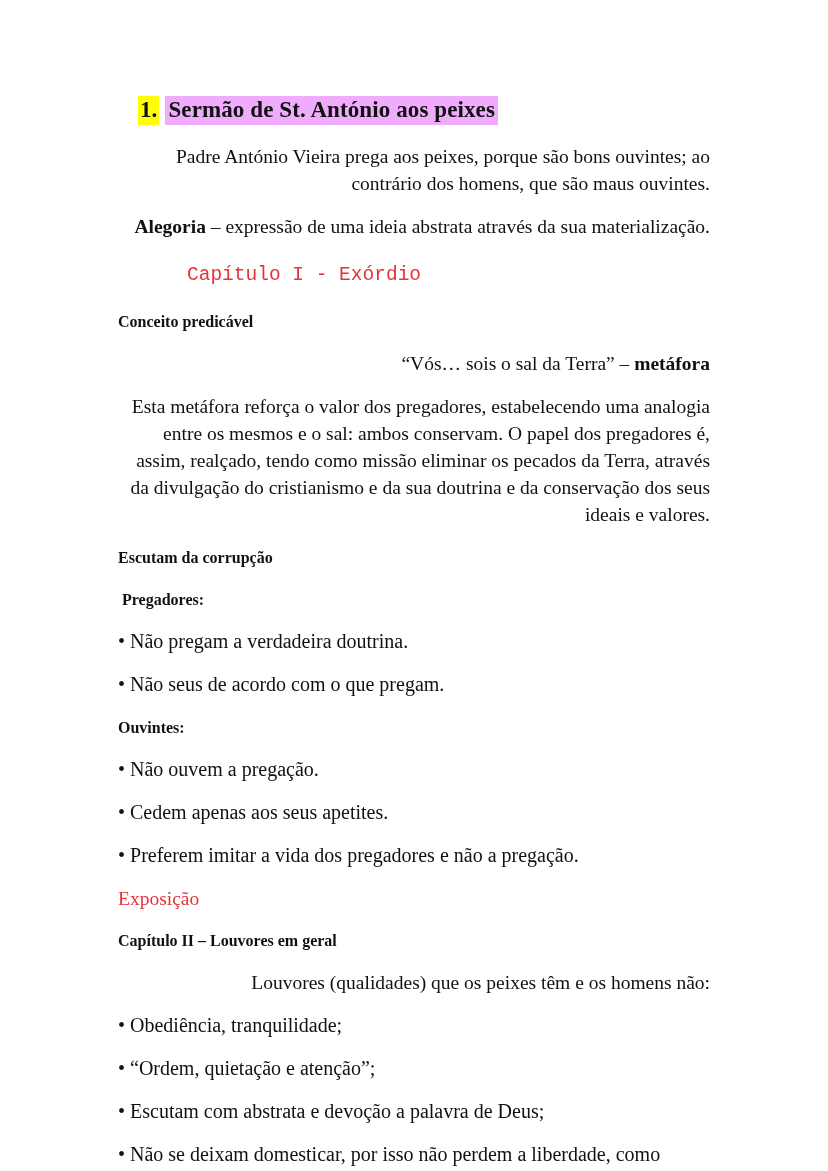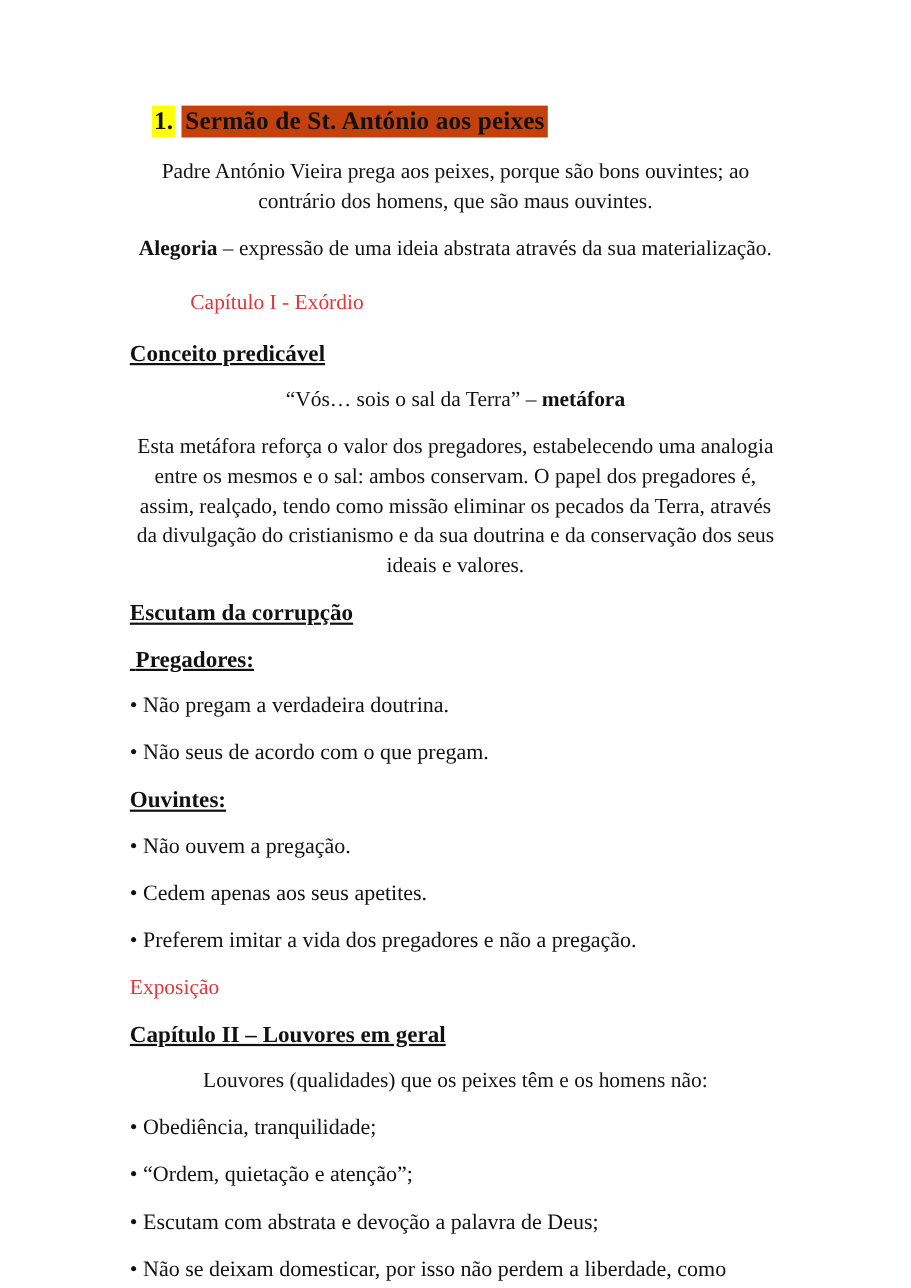--- a/index.html
+++ b/index.html
@@ -35,50 +35,50 @@
     font-weight: bold;
     letter-spacing: 0.1px;
   }
   .title-num {
     background: #ffff00;
     padding: 1px 2px 2px 2px;
     margin-right: 6px;
     white-space: pre;
   }
   .title-text {
-    background: #c2410c;
+    background: #f0abfc;
     padding: 1px 3px 2px 3px;
     white-space: pre;
   }
 
   
   .para {
     font-size: 19.5px;
     line-height: 27px;
     margin: 0 0 16px 0;
-    text-align: center;
+    text-align: right;
   }
   .heading {
-    font-size: 21px;
+    font-size: 16px;
     line-height: 27px;
     font-weight: bold;
     margin: 0 0 15px 0;
     white-space: pre-wrap;
-    text-decoration: underline;
   }
   .red-heading {
     font-size: 19.5px;
     line-height: 27px;
     color: #e5333a;
     margin: 0 0 15px 0;
   }
   .red-heading.indented {
-    margin-left: 55px;
+    margin-left: 69px;
     margin-top: 22px;
     margin-bottom: 19px;
+    font-family: Liberation Mono, monospace;
   }
   .bullet {
     font-size: 20px;
     line-height: 27px;
     margin: 0 0 16px 0;
     white-space: pre-wrap;
   }
   b, .b { font-weight: bold; }
 </style>
 </head>

